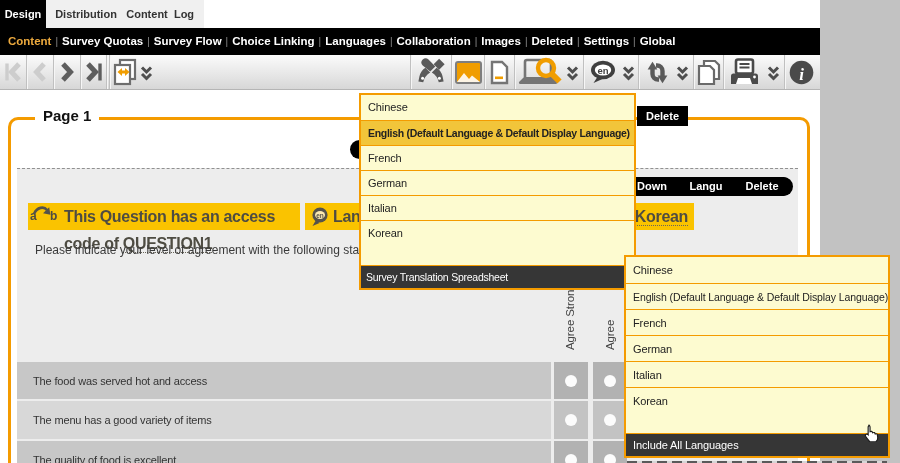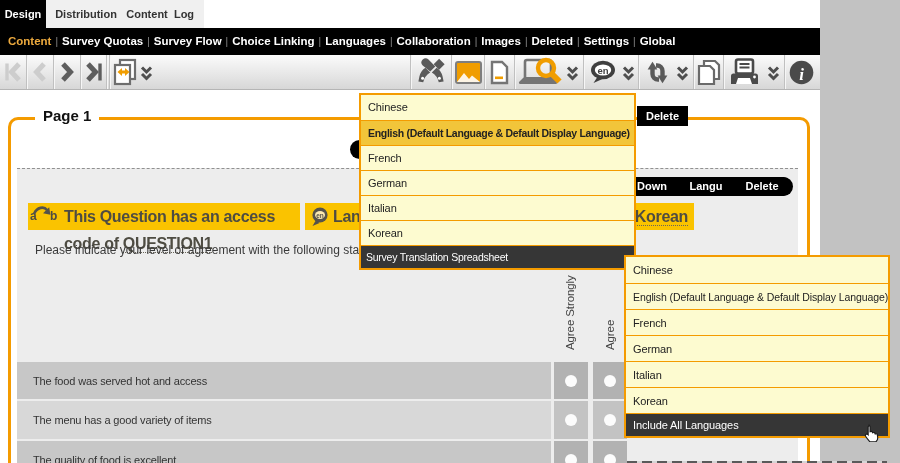--- a/index.html
+++ b/index.html
@@ -37,21 +37,21 @@
 
   .goldbar { position:absolute; background:#fac300; height:27px; }
   .gtext { font-size:16px; font-weight:bold; color:#4e4c42; letter-spacing:-0.02em; }
 
   
   .dd { position:absolute; background:#fdfbd0; border:2px solid #f49b00; }
   .dd .row { position:relative; height:25px; line-height:25px; font-size:11px; color:#222; padding-left:7px;
              border-top:1px solid #f49b00; white-space:nowrap; overflow:hidden; letter-spacing:-0.1px; }
   .dd .row:first-child { border-top:none; }
   .dd .hl { background:#f2c53a; font-weight:bold; }
-  .dd .dark { background:#363636; color:#fff; }
+  .dd .dark { background:#363636; color:#fff;margin-top:20px; }
   #dd-right .row { height:26px; line-height:26px; }
 
   
   .rlabel { position:absolute; display:flex; align-items:center; padding-left:16px; font-size:11px; color:#333; letter-spacing:-0.15px; }
   .rcell { position:absolute; display:flex; align-items:center; justify-content:center; }
   .radio { width:12px; height:12px; border-radius:50%; background:#fcfcfc; }
   .rot { position:absolute; transform:rotate(-90deg); transform-origin:left bottom; font-size:11.5px; color:#444; white-space:nowrap; letter-spacing:-0.1px; }
 </style>
 </head>
 <body>

